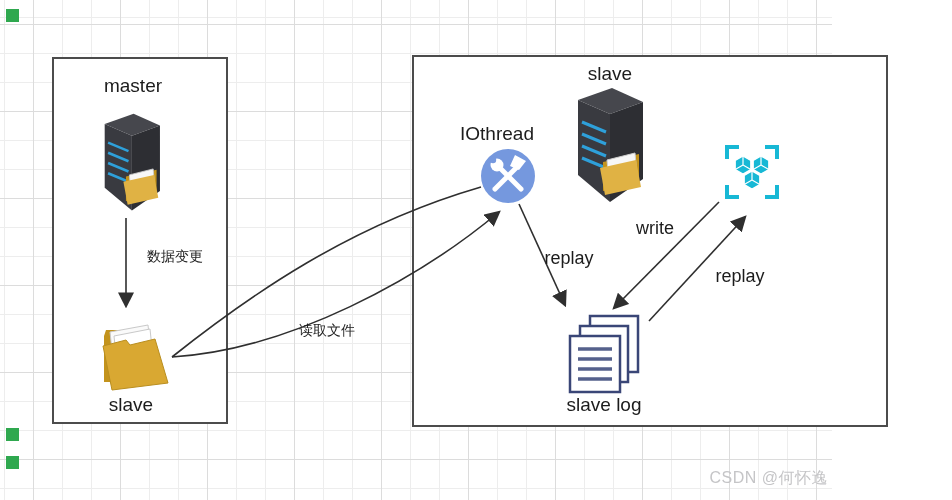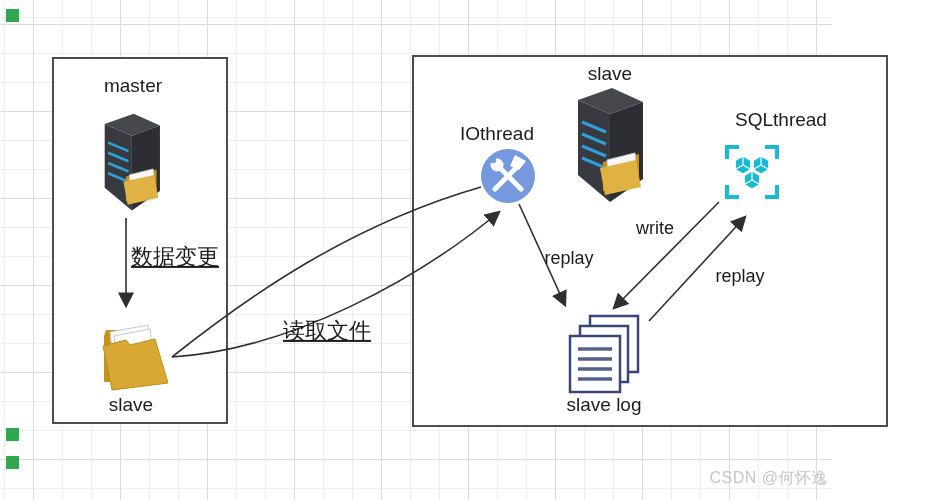--- a/index.html
+++ b/index.html
@@ -31,21 +31,21 @@
   .group-box{
     position:absolute;background:#fff;border:2px solid var(--box_border);
   }
   #master-box{left:52px;top:57px;width:176px;height:367px;}
   #slave-box{left:412px;top:55px;width:476px;height:372px;}
   svg.overlay{position:absolute;left:0;top:0;width:952px;height:500px;pointer-events:none;}
   .lbl{
     position:absolute;transform:translate(-50%,-50%);white-space:nowrap;
     color:var(--text);font-size:19px;line-height:1.1;
   }
-  .lbl.cn{font-size:22px;text-decoration:underline;}
+  .lbl.cn{font-size:14px;}
   .lbl.edge{font-size:18px;}
   .handle{
     position:absolute;left:6px;width:13px;height:13px;background:var(--handle_green);
   }
   #handle-1{top:9px;}
   #handle-2{top:428px;}
   #handle-3{top:456px;}
   .watermark{
     position:absolute;right:4px;top:468px;font-size:16px;color:var(--watermark_gray);
     letter-spacing:.5px;
@@ -126,21 +126,20 @@
       <path d="M649,321 L745,217" marker-end="url(#ah)"></path>
     </g>
   </svg>
 
   <div class="lbl" style="left:133px;top:86px">master</div>
   <div class="lbl cn" style="left:175px;top:257px">数据变更</div>
   <div class="lbl" style="left:131px;top:405px">slave</div>
   <div class="lbl cn" style="left:327px;top:331px">读取文件</div>
   <div class="lbl" style="left:610px;top:74px">slave</div>
   <div class="lbl" style="left:497px;top:134px">IOthread</div>
-  <div class="lbl" style="left:781px;top:120px">SQLthread</div>
   <div class="lbl edge" style="left:569px;top:259px">replay</div>
   <div class="lbl edge" style="left:655px;top:229px">write</div>
   <div class="lbl edge" style="left:740px;top:277px">replay</div>
   <div class="lbl" style="left:604px;top:405px">slave log</div>
 
   <div class="handle" id="handle-1"></div>
   <div class="handle" id="handle-2"></div>
   <div class="handle" id="handle-3"></div>
 
   <div class="watermark">CSDN @何怀逸</div>

